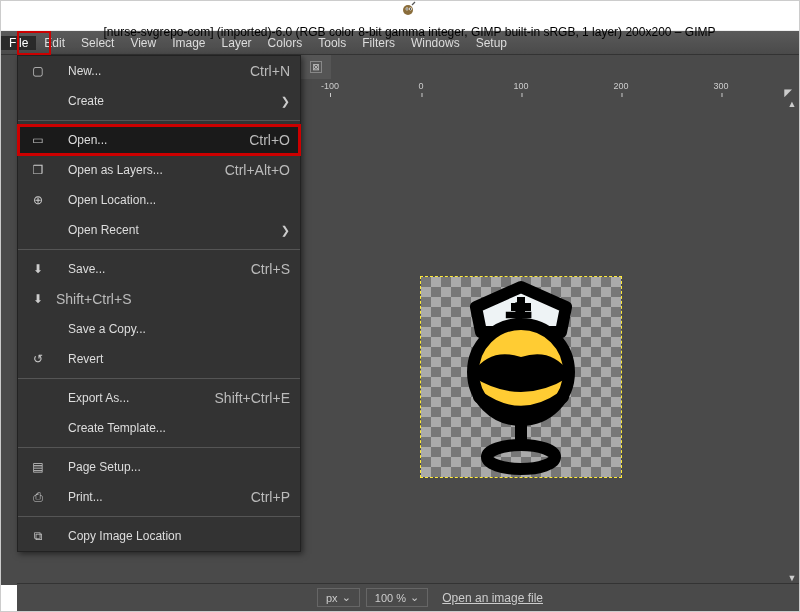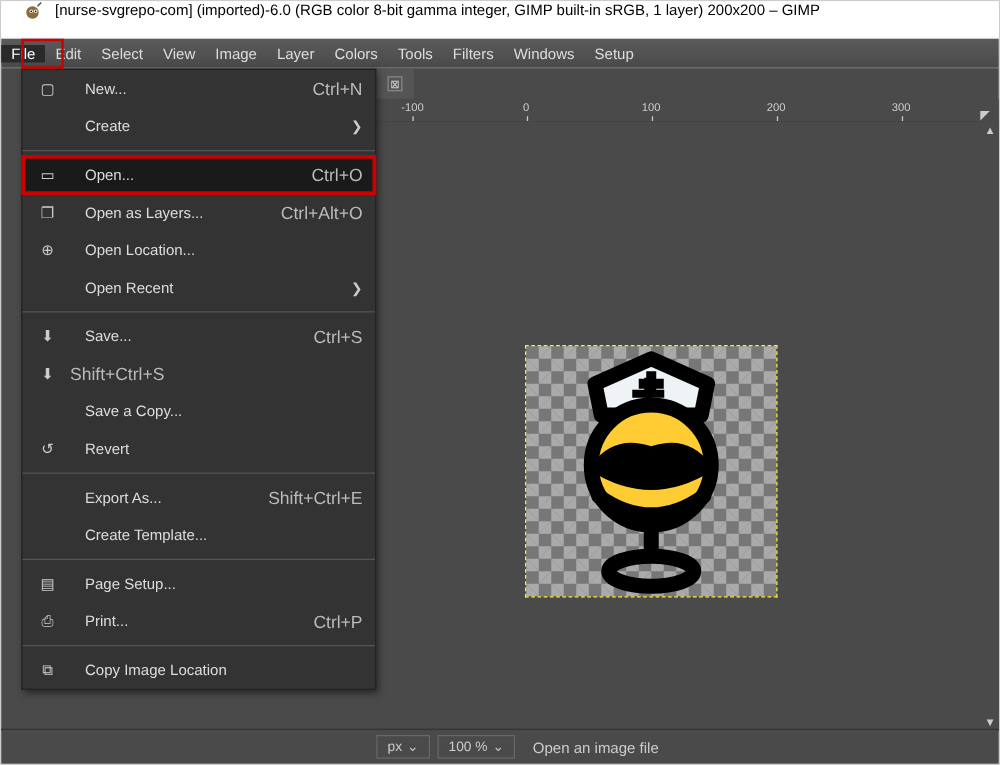--- a/index.html
+++ b/index.html
@@ -1,18 +1,18 @@
 <!DOCTYPE html>
 <html><head>
 <meta charset="utf-8">
 <style>
   * { box-sizing: border-box; margin: 0; padding: 0; font-family: "Segoe UI", Tahoma, sans-serif; }
   body { background: #fff; width: 800px; height: 612px; overflow: hidden; }
   .window { position: relative; width: 800px; height: 612px; background: #fff; border: 1px solid #ccc; }
-  .titlebar { height: 30px; background: #fff; display: flex; align-items: flex-start; padding-left: 19px; gap: 8px; border-bottom: 1px solid #eee; }
+  .titlebar { height: 30px; background: #fff; display: flex; align-items: center; padding-left: 19px; gap: 8px; border-bottom: 1px solid #eee; flex-direction: column; }
   .app-icon { width: 16px; height: 16px; }
   .title-text { font-size: 12px; color: #000; white-space: nowrap; }
   .menubar { height: 24px; background: linear-gradient(#5a5a5a,#4a4a4a); display: flex; align-items: center; padding: 0; border-bottom: 1px solid #333; }
   .menubar-item { color: #ddd; font-size: 12px; padding: 0 8px; display: flex; align-items: center; cursor: default; }
   .menubar-item.active { background: #2a2a2a; color: #fff; }
   .file-highlight { position: absolute; top: 30px; left: 16px; width: 34px; height: 24px; border: 2px solid #cc0000; pointer-events: none; z-index: 20; }
   .workspace { position: relative; height: calc(612px - 30px - 24px - 28px); background: #4a4a4a; }
   .ruler-h { position: absolute; top: 24px; left: 300px; right: 0; height: 18px; background: #4a4a4a; display: flex; align-items: center; overflow: hidden; }
   .ruler-tick { position: absolute; color: #ccc; font-size: 9px; top: 2px; transform: translateX(-50%); }
   .ruler-tick::after { content:""; position:absolute; top:12px; left:50%; width:1px; height:4px; background:#ccc; }
@@ -36,23 +36,23 @@
   .dropdown { position: absolute; top: 54px; left: 16px; width: 284px; background: #333; border: 1px solid #222; z-index: 10; box-shadow: 2px 2px 6px rgba(0,0,0,.5); }
   .menu-item { display: flex; align-items: center; height: 30px; color: #ddd; font-size: 12px; padding: 0 10px 0 10px; position: relative; }
   .menu-item.hover { background: #1a1a1a; }
   .menu-icon { width: 20px; display:flex; align-items:center; justify-content:center; margin-right: 8px; font-size: 12px; color: #ccc; }
   .menu-label { flex: 1; margin-left: 12px; }
   .menu-shortcut { color: #bbb; font-size: 14px; }
   .menu-arrow { color:#ccc; font-size:11px; margin-left:6px; }
   .menu-sep { height: 1px; background: #555; margin: 4px 0; }
   .open-highlight { outline:3px solid #cc0000; outline-offset:-2px; }
 
-  .statusbar { position:absolute; bottom:0; left:0; right:0; height:28px; background:#4a4a4a; border-top:1px solid #333; display:flex; align-items:center; padding-left:300px; gap:6px; }
+  .statusbar { position:absolute; bottom:0; left:16px; right:0; height:28px; background:#4a4a4a; border-top:1px solid #333; display:flex; align-items:center; padding-left:300px; gap:6px; }
   .status-box { background:#4a4a4a; color:#ccc; font-size:11px; padding:2px 8px; border:1px solid #666; display:flex; align-items:center; gap:4px; }
-  .status-text { color:#ccc; font-size:12px; margin-left:8px; }
+  .status-text { color:#ccc; font-size:12px; margin-left:8px;text-decoration:underline; }
   .nav-icon { position:absolute; right:4px; top:30px; width:14px; height:14px; color:#ccc; font-size:10px; display:flex; align-items:center; justify-content:center; }
 
   .doc-tab { position:absolute; top:0; left:300px; width:30px; height:24px; background:#555; display:flex; align-items:center; justify-content:center; }
   .doc-close { width:12px; height:12px; border:1px solid #888; font-size:9px; color:#ccc; display:flex; align-items:center; justify-content:center; }
 
   svg { display:block; }
 </style>
 </head>
 <body>
 

